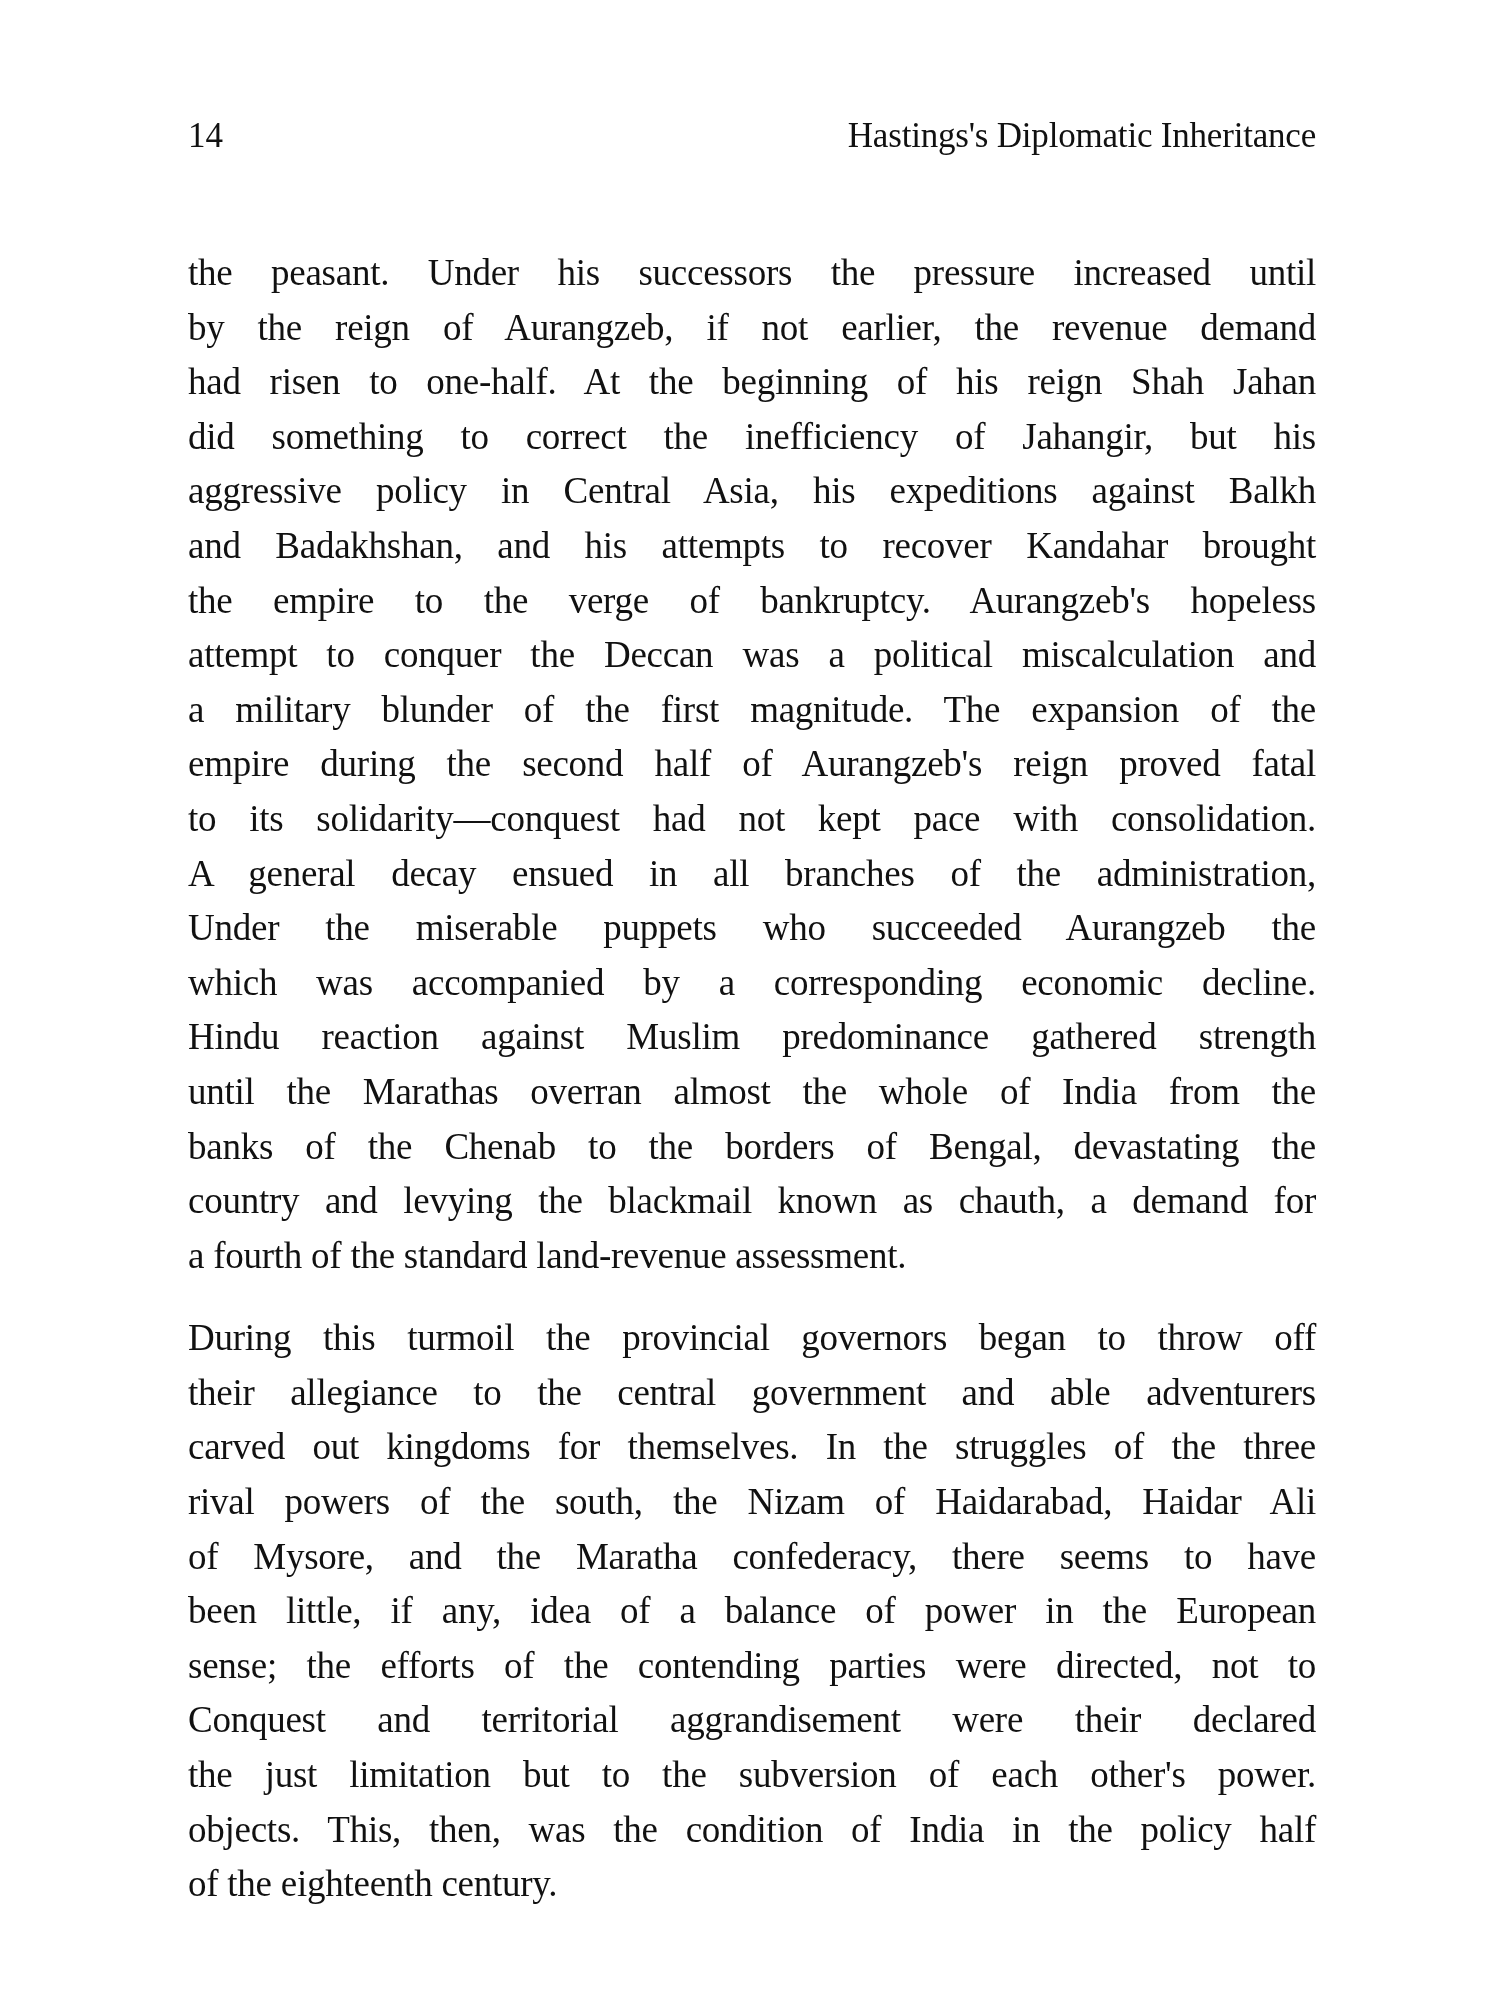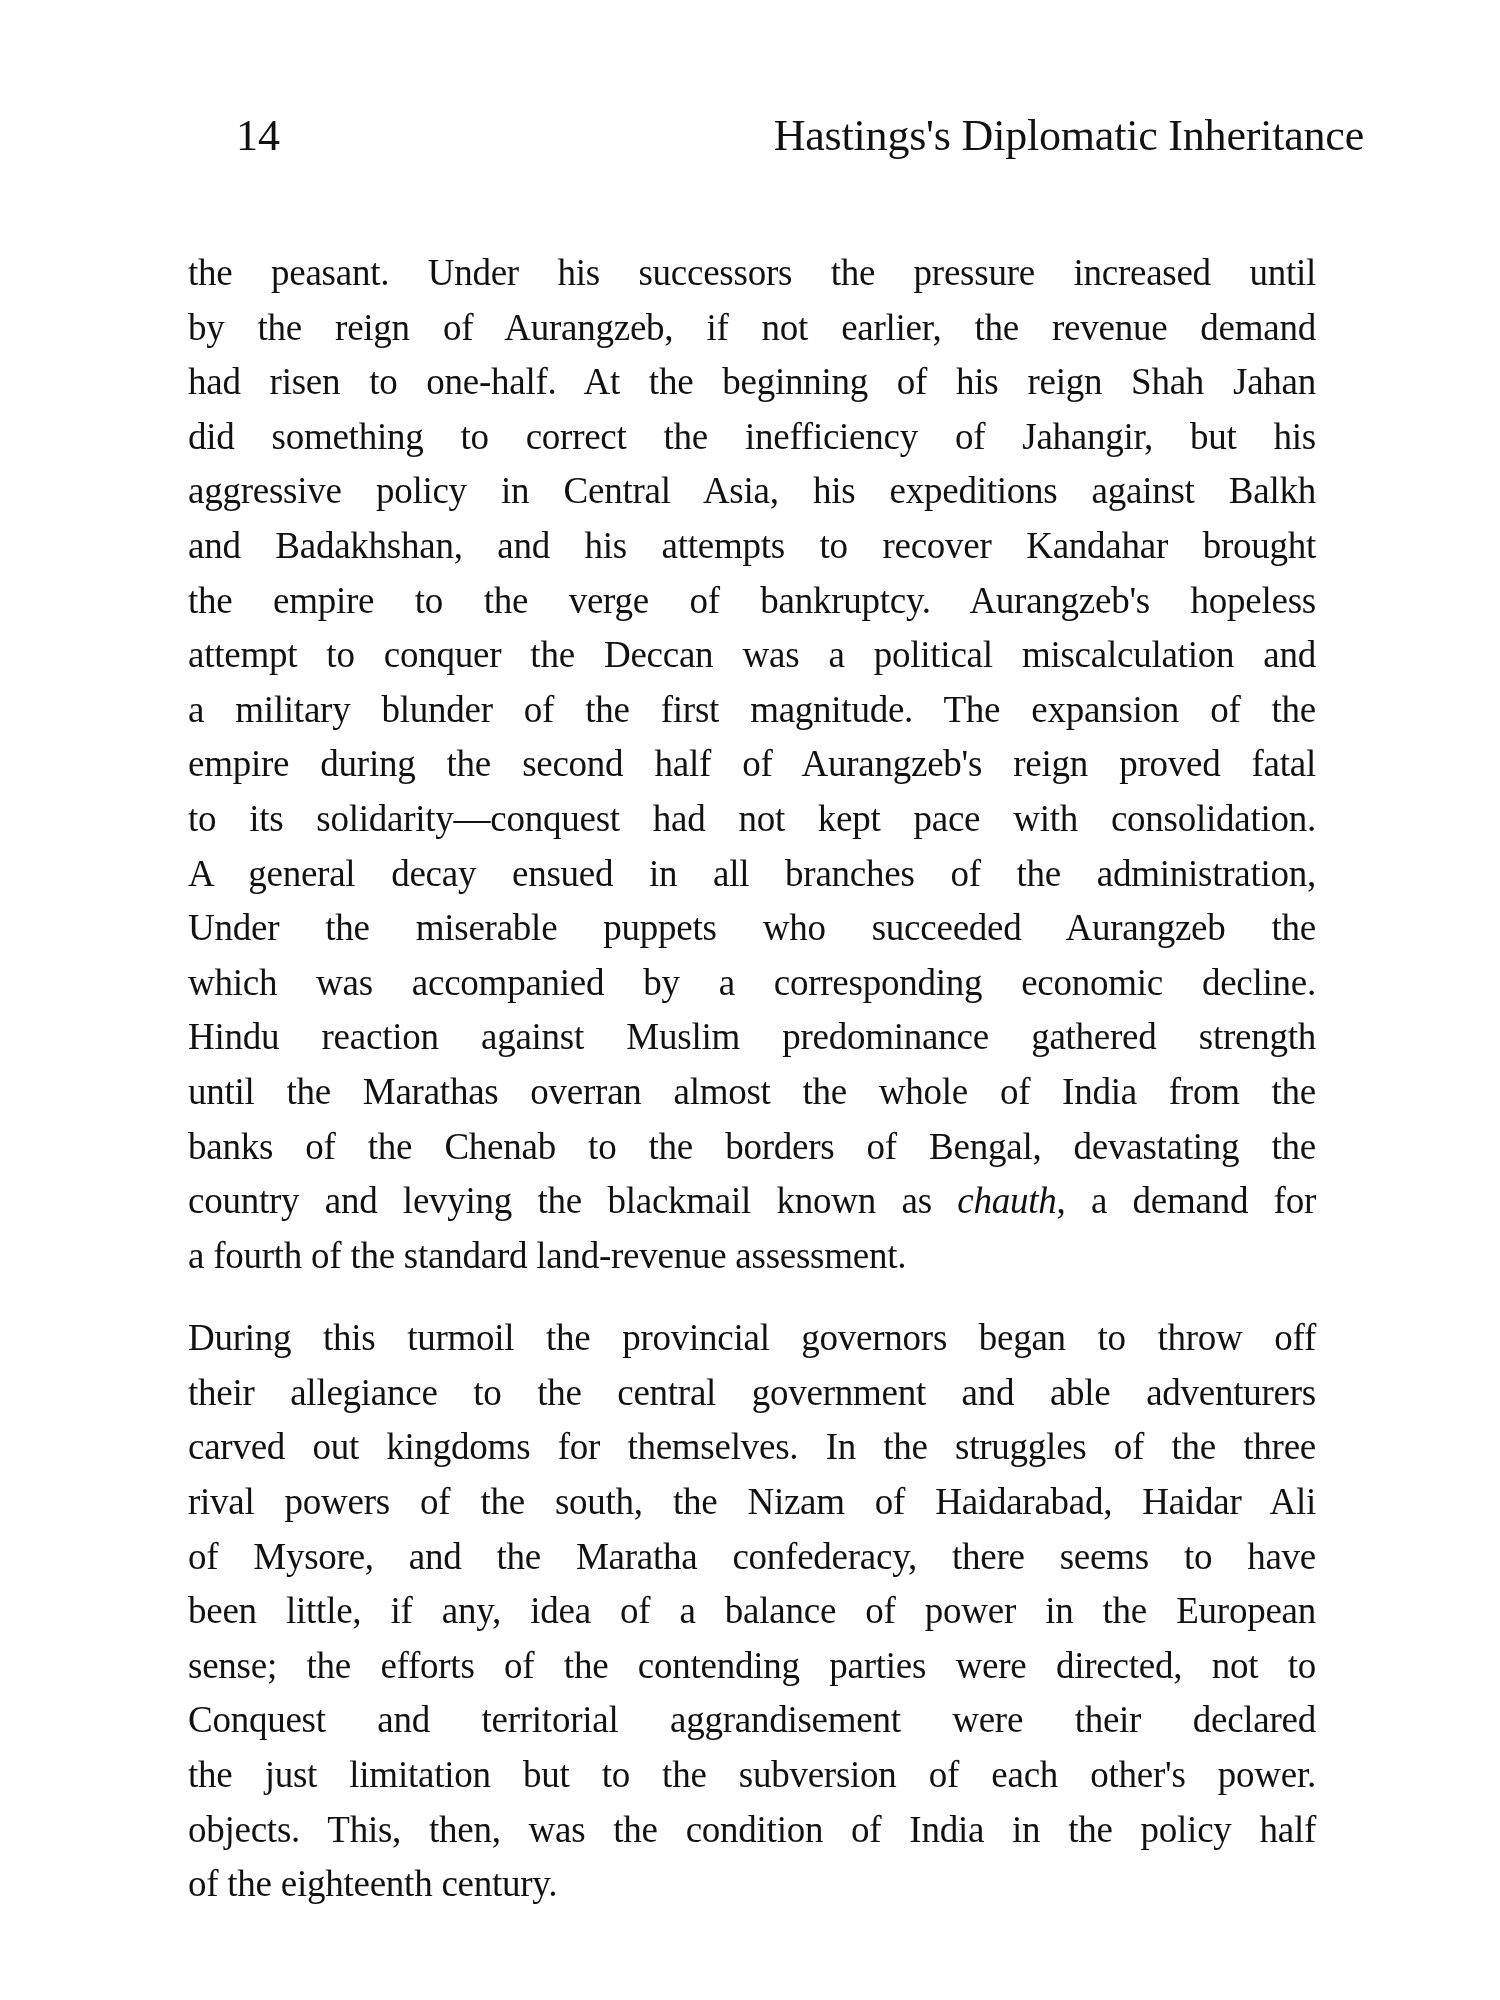--- a/index.html
+++ b/index.html
@@ -20,23 +20,22 @@
       left: 0; top: 0;
       width: 1500px; height: 2000px;
       background: #ffffff;
     }
     .running-head {
       position: absolute;
       top: 112px;
       left: 188px;
       width: 1128px;
       height: 48px;
-      font-size: 44px;
+      font-size: 35px;
       line-height: 48px;
-      margin-left: 48px;
     }
     .running-head .page-number {
       position: absolute;
       left: 0;
       top: 0;
     }
     .running-head .running-title {
       position: absolute;
       right: 0;
       top: 0;
@@ -59,21 +58,20 @@
       text-align: justify;
       text-align-last: justify;
       white-space: nowrap;
       height: 54.6px;
     }
     .line.last {
       text-align: center;
       text-align-last: left;
     }
     .line .word-italic {
-      font-style: italic;
     }
     .paragraph + .paragraph {
       margin-top: 28px;
     }
   </style>
 </head>
 <body>
 
 <div class="page">
 

